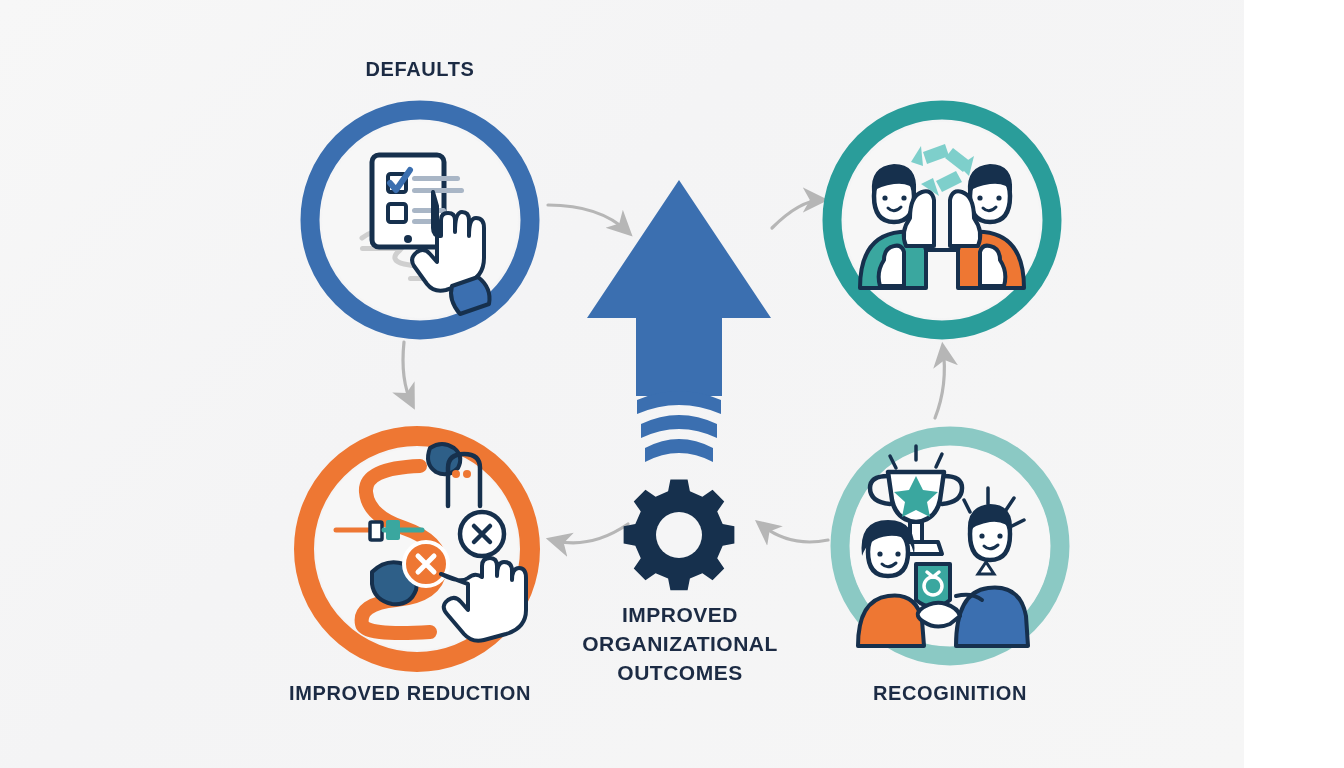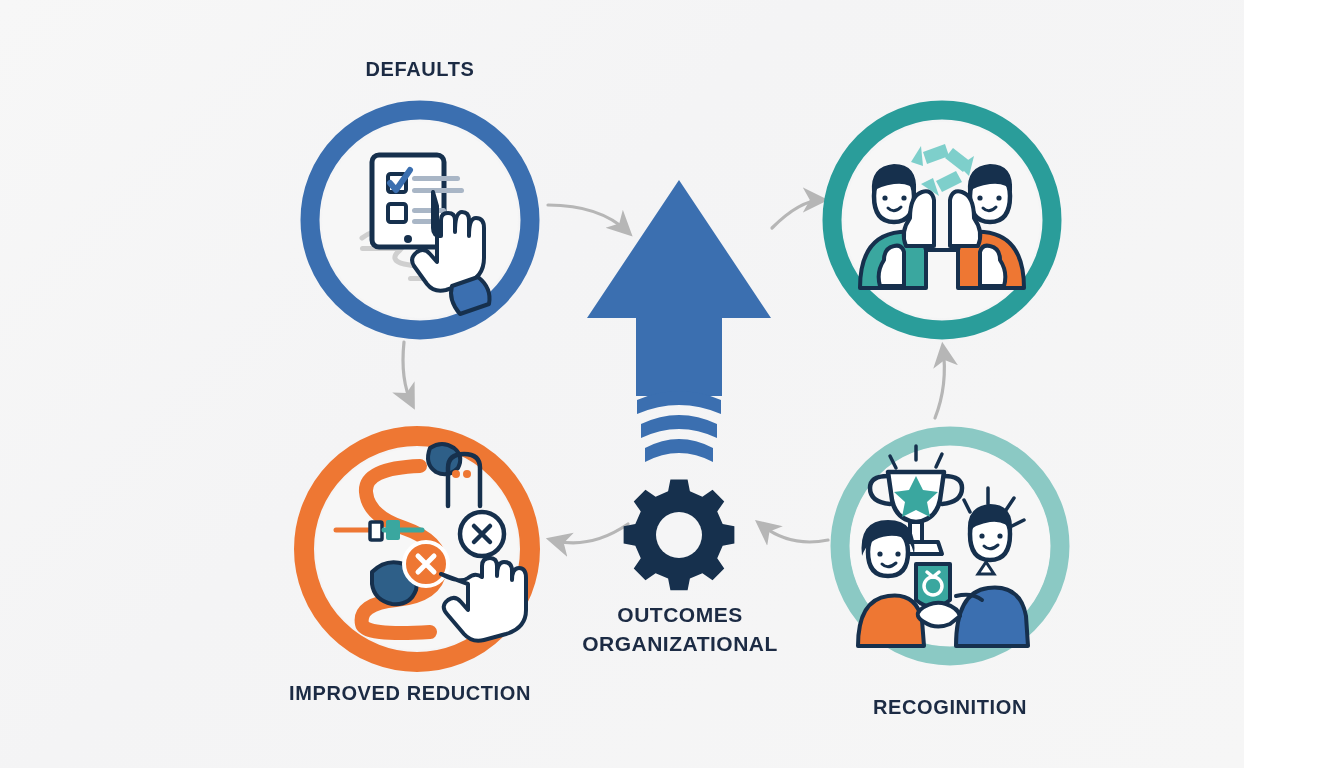--- a/index.html
+++ b/index.html
@@ -228,20 +228,21 @@
         <path d="M54,140 Q60,146 68,139" fill="none" stroke="#16304d" stroke-width="3" stroke-linecap="round"></path>
         <path d="M88,140 L122,140 L122,176 Q105,190 88,176 Z" fill="#3aa79f" stroke="#16304d" stroke-width="4" stroke-linejoin="round"></path>
         <circle cx="105" cy="162" r="9" fill="none" stroke="#ffffff" stroke-width="3.5"></circle>
         <path d="M99,148 L105,153 L111,148" fill="none" stroke="#ffffff" stroke-width="3.5" stroke-linecap="round"></path>
         <path d="M92,186 Q104,176 118,180 Q130,184 132,192 L122,200
                  Q108,206 96,198 Q86,192 92,186 Z" fill="#ffffff" stroke="#16304d" stroke-width="4" stroke-linejoin="round"></path>
         <path d="M128,172 Q144,168 154,176" fill="none" stroke="#16304d" stroke-width="4" stroke-linecap="round"></path>
       </g>
     </svg>
   </div>
-  <div class="node-label" style="left:740px; top:682px;margin-top:14px;">RECOGINITION</div>
+  <div class="node-label" style="left:740px; top:682px;">RECOGINITION</div>
 
   <div class="center-label">
+    <div>IMPROVED</div>
+    <div>ORGANIZATIONAL</div>
     <div>OUTCOMES</div>
-    <div>ORGANIZATIONAL</div>
   </div>
 
 </div>
 
 </body></html>

